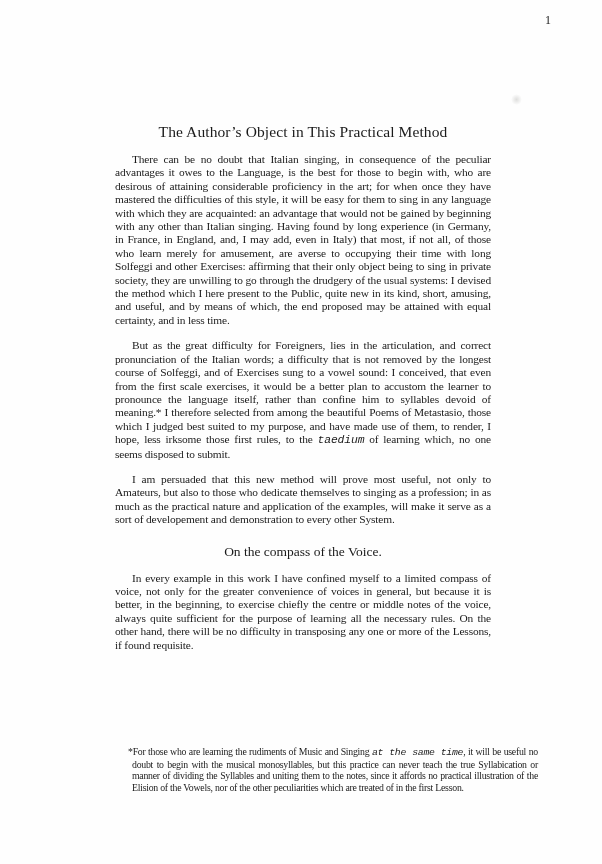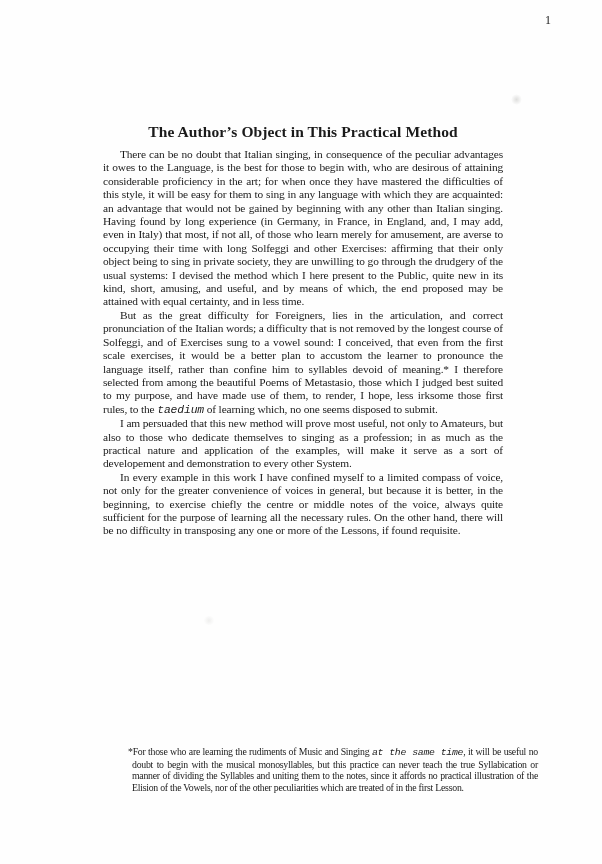--- a/index.html
+++ b/index.html
@@ -20,39 +20,39 @@
     color: #1a1a1a;
   }
   .content {
     position: absolute;
     left: 103px;
     top: 122px;
     width: 400px;
   }
   .main-heading {
     font-size: 15.5px;
-    font-weight: bold;
+    font-weight: normal;
     text-align: center;
     margin: 0 0 7px 0;
     line-height: 19px;
     letter-spacing: 0.1px;
   }
   .sub-heading {
     font-size: 13.5px;
     font-weight: normal;
     text-align: center;
     margin: 16px 0 7px 0;
     line-height: 17px;
   }
   p.body-para {
     font-size: 11.4px;
     line-height: 13.4px;
     text-align: justify;
     text-indent: 17px;
-    margin: 0;
+    margin: 12px;
     letter-spacing: -0.15px;
   }
   .footnote {
     position: absolute;
     left: 100px;
     top: 746px;
     width: 406px;
     font-size: 9.8px;
     line-height: 11.6px;
     text-align: justify;
@@ -89,20 +89,21 @@
   <div class="content">
 
     <h1 class="main-heading">The Author’s Object in This Practical Method</h1>
 
     <p class="body-para">There can be no doubt that Italian singing, in consequence of the peculiar advantages it owes to the Language, is the best for those to begin with, who are desirous of attaining considerable proficiency in the art; for when once they have mastered the difficulties of this style, it will be easy for them to sing in any language with which they are acquainted: an advantage that would not be gained by beginning with any other than Italian singing. Having found by long experience (in Germany, in France, in England, and, I may add, even in Italy) that most, if not all, of those who learn merely for amusement, are averse to occupying their time with long Solfeggi and other Exercises: affirming that their only object being to sing in private society, they are unwilling to go through the drudgery of the usual systems: I devised the method which I here present to the Public, quite new in its kind, short, amusing, and useful, and by means of which, the end proposed may be attained with equal certainty, and in less time.</p>
 
     <p class="body-para">But as the great difficulty for Foreigners, lies in the articulation, and correct pronunciation of the Italian words; a difficulty that is not removed by the longest course of Solfeggi, and of Exercises sung to a vowel sound: I conceived, that even from the first scale exercises, it would be a better plan to accustom the learner to pronounce the language itself, rather than confine him to syllables devoid of meaning.* I therefore selected from among the beautiful Poems of Metastasio, those which I judged best suited to my purpose, and have made use of them, to render, I hope, less irksome those first rules, to the <em>taedium</em> of learning which, no one seems disposed to submit.</p>
 
     <p class="body-para">I am persuaded that this new method will prove most useful, not only to Amateurs, but also to those who dedicate themselves to singing as a profession; in as much as the practical nature and application of the examples, will make it serve as a sort of developement and demonstration to every other System.</p>
 
+    <h2 class="sub-heading">On the compass of the Voice.</h2>
 
     <p class="body-para">In every example in this work I have confined myself to a limited compass of voice, not only for the greater convenience of voices in general, but because it is better, in the beginning, to exercise chiefly the centre or middle notes of the voice, always quite sufficient for the purpose of learning all the necessary rules. On the other hand, there will be no difficulty in transposing any one or more of the Lessons, if found requisite.</p>
 
   </div>
 
   <div class="footnote">*For those who are learning the rudiments of Music and Singing <em>at the same time</em>, it will be useful no doubt to begin with the musical monosyllables, but this practice can never teach the true Syllabication or manner of dividing the Syllables and uniting them to the notes, since it affords no practical illustration of the Elision of the Vowels, nor of the other peculiarities which are treated of in the first Lesson.</div>
 
 </div>
 
 </body></html>

